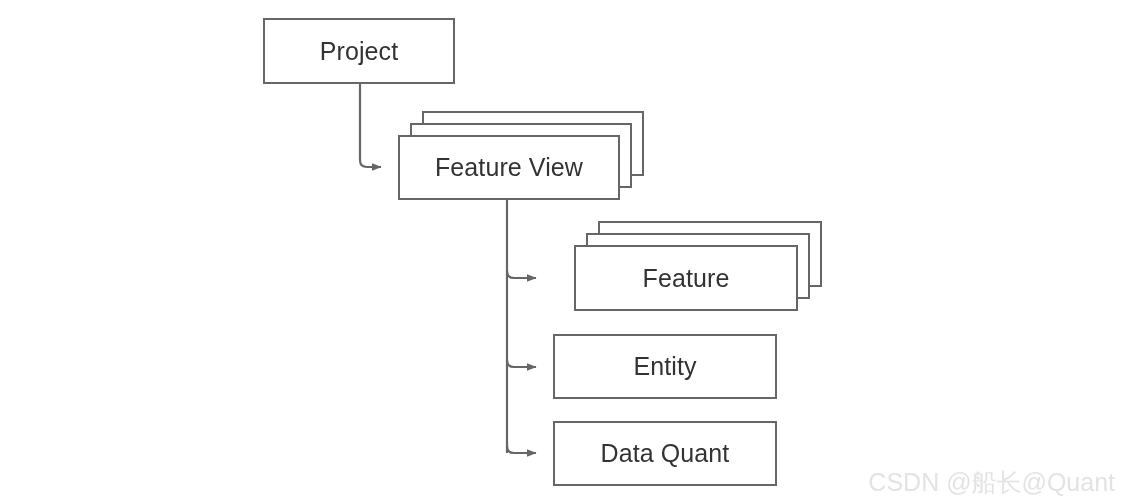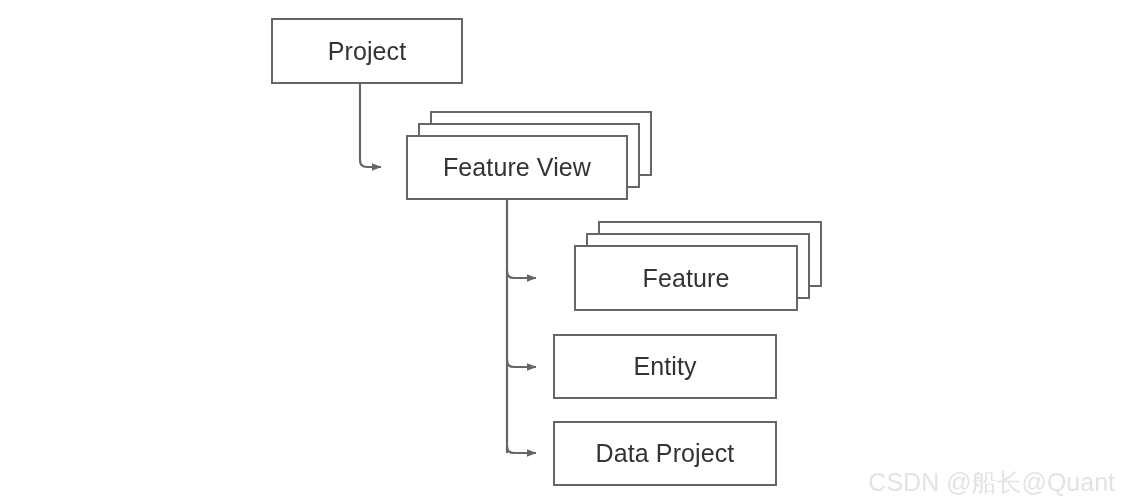--- a/index.html
+++ b/index.html
@@ -79,27 +79,27 @@
 
     <path d="M 507 200 L 507 453" fill="none" stroke="#666666" stroke-width="2.2"></path>
 
     <path d="M 507 271 Q 507 278 514 278 L 536 278" fill="none" stroke="#666666" stroke-width="2.2" marker-end="url(#arrow)"></path>
 
     <path d="M 507 360 Q 507 367 514 367 L 536 367" fill="none" stroke="#666666" stroke-width="2.2" marker-end="url(#arrow)"></path>
 
     <path d="M 507 446 Q 507 453 514 453 L 536 453" fill="none" stroke="#666666" stroke-width="2.2" marker-end="url(#arrow)"></path>
   </svg>
 
-  <div class="node" style="left:271px; top:18px; width:192px; height:66px;">
+  <div class="node" style="left:263px; top:18px; width:192px; height:66px;">
     <div class="face" style="left:0; top:0; width:192px; height:66px;">
       <span class="face-label">Project</span>
     </div>
   </div>
 
-  <div class="node" style="left:398px; top:111px; width:246px; height:77px;margin-left:8px;">
+  <div class="node" style="left:398px; top:111px; width:246px; height:77px;">
     <div class="layer" style="left:24px; top:0; width:222px; height:65px;"></div>
     <div class="layer" style="left:12px; top:12px; width:222px; height:65px;"></div>
     <div class="face" style="left:0; top:24px; width:222px; height:65px;">
       <span class="face-label">Feature View</span>
     </div>
   </div>
 
   <div class="node" style="left:553px; top:221px; width:248px; height:90px;margin-left:21px;">
     <div class="layer" style="left:24px; top:0; width:224px; height:66px;"></div>
     <div class="layer" style="left:12px; top:12px; width:224px; height:66px;"></div>
@@ -109,19 +109,19 @@
   </div>
 
   <div class="node" style="left:553px; top:334px; width:224px; height:65px;padding-left:7px;">
     <div class="face" style="left:0; top:0; width:224px; height:65px;">
       <span class="face-label">Entity</span>
     </div>
   </div>
 
   <div class="node" style="left:553px; top:421px; width:224px; height:65px;">
     <div class="face" style="left:0; top:0; width:224px; height:65px;">
-      <span class="face-label">Data Project</span>
+      <span class="face-label">Data Quant</span>
     </div>
   </div>
 
   <div id="watermark">CSDN @船长@Quant</div>
 
 </div>
 
 </body></html>

